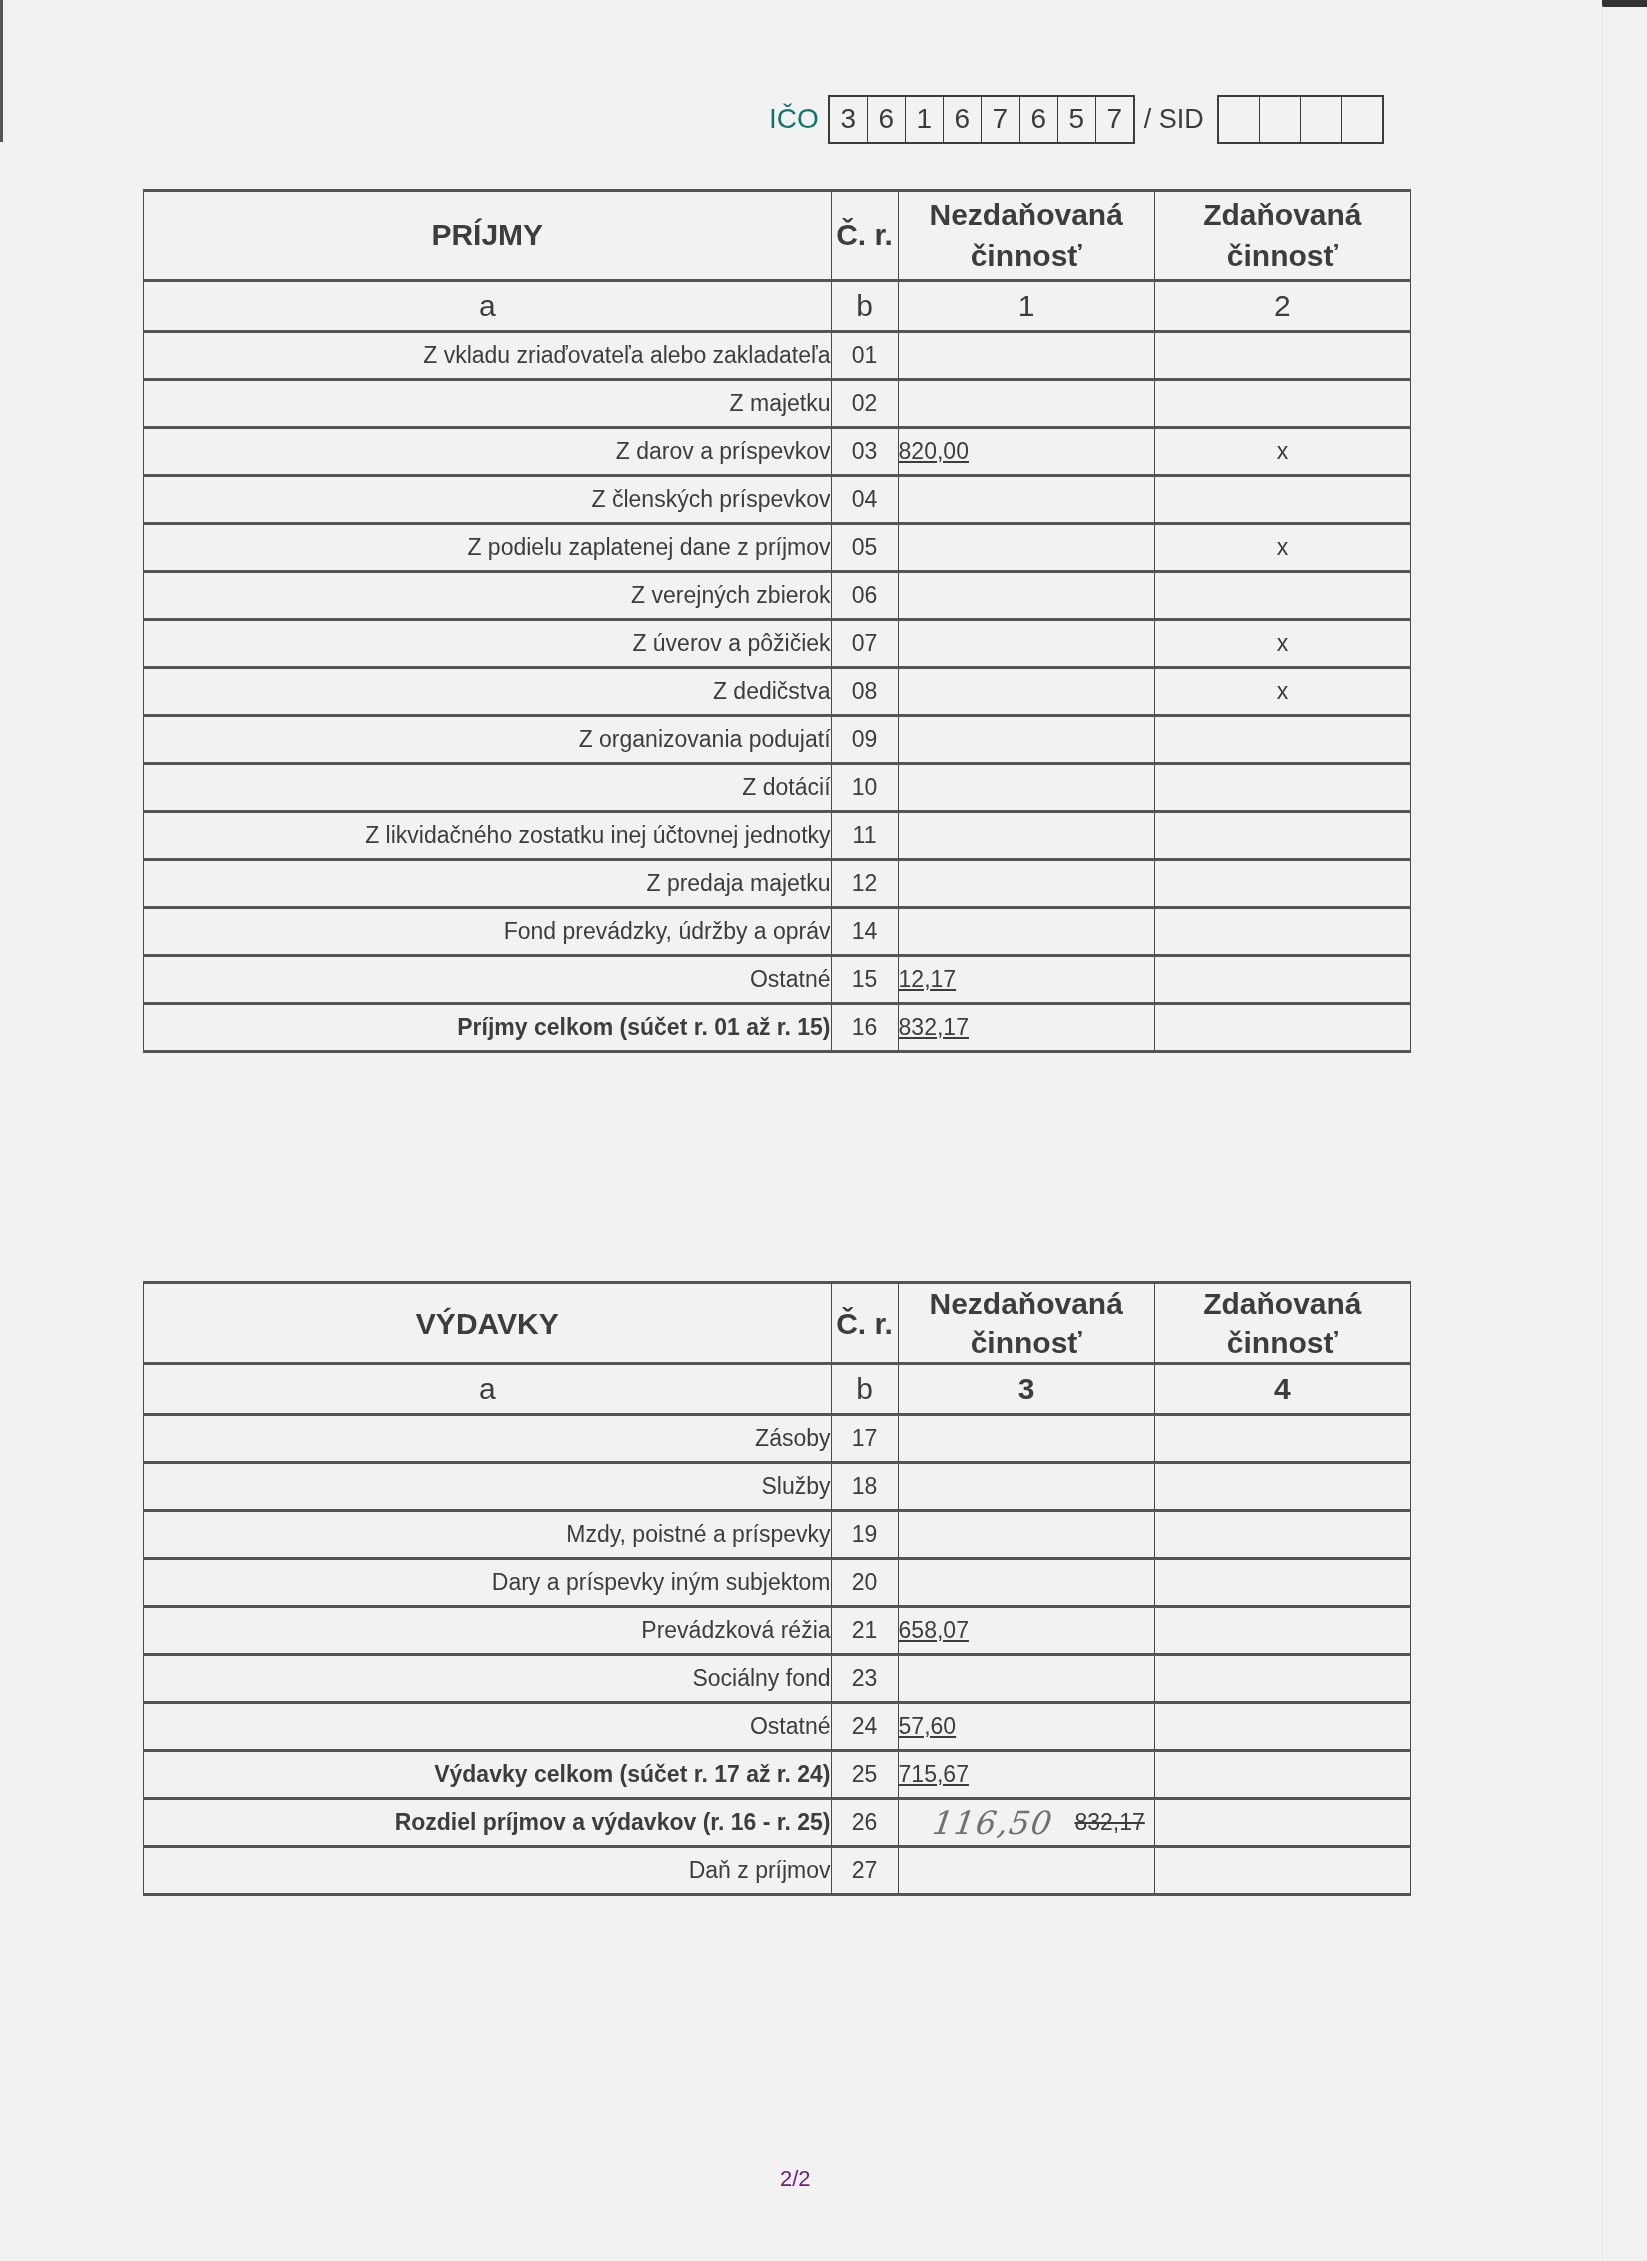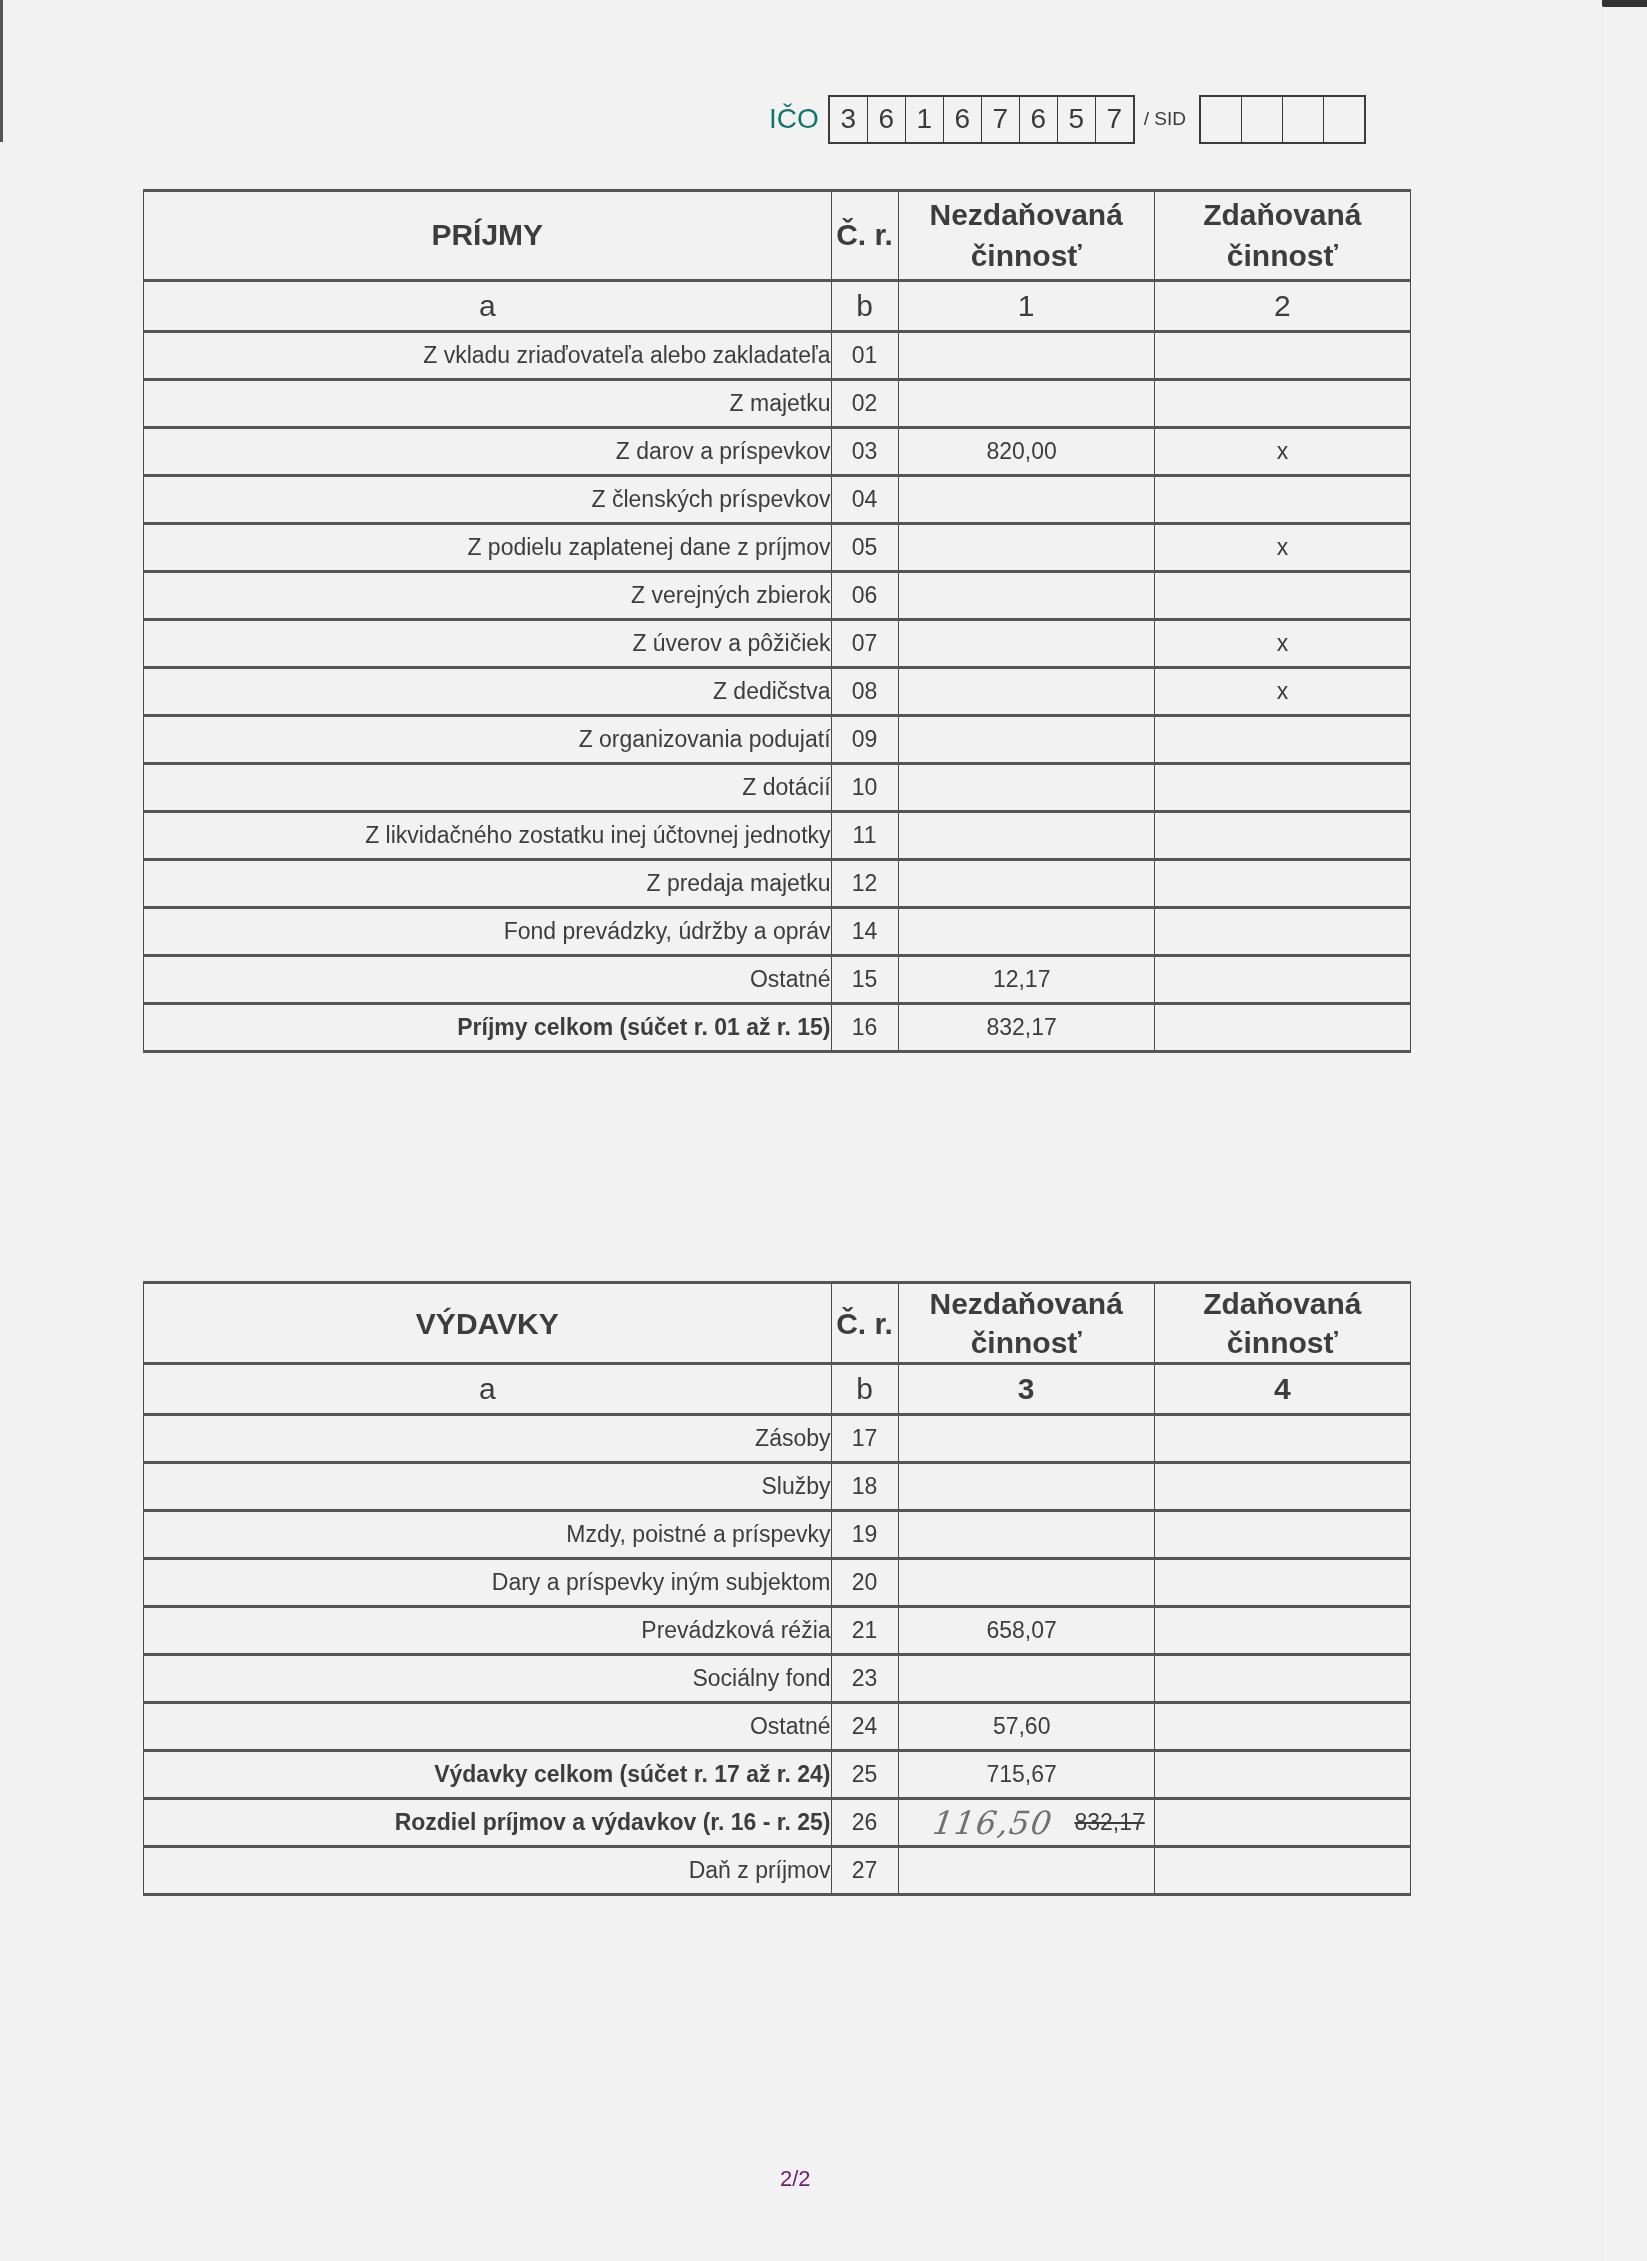--- a/index.html
+++ b/index.html
@@ -12,21 +12,21 @@
   .edge-left { position: absolute; left: 0; top: 0; width: 3.2px; height: 142px; background: #555; }
   .edge-corner { position: absolute; left: 1602px; top: 0; width: 45px; height: 6.5px; background: #333; border-bottom-left-radius: 2.6px; }
   .edge-line { position: absolute; left: 1602px; top: 0; width: 0.6px; height: 2261px; background: #e6e6e6; }
 
   
   .ico-row { position: absolute; left: 769px; top: 94px; height: 50px; display: flex; align-items: center; }
   .ico-label { font-size: 28px; margin-right: 9px; color: #0f766e; }
   .digit-boxes { display: flex; border: 2.6px solid #3c3c3c; border-left-width: 2.6px; height: 45px; }
   .digit-box { width: 37px; height: 45px; border-right: 1.3px solid #3c3c3c; font-size: 28px; display: flex; align-items: center; justify-content: center; color: #3b3b3b; }
   .digit-box:last-child { border-right: none; }
-  .sid-label { font-size: 19px; margin: 0 13px 0 9px; color: #3b3b3b; }
+  .sid-label { font-size: 27px; margin: 0 13px 0 9px; color: #3b3b3b; }
   .sid-boxes { display: flex; border: 2.6px solid #3c3c3c; height: 45px; }
   .sid-box { width: 40px; height: 45px; border-right: 1.3px solid #3c3c3c; }
   .sid-box:last-child { border-right: none; }
 
   
   table.form {
     position: absolute; left: 143px; width: 1268px;
     border-collapse: collapse; table-layout: fixed;
   }
   table.form td, table.form th {
@@ -34,21 +34,21 @@
     border-top: 3.2px solid #555; border-bottom: 3.2px solid #555;
     padding: 0; height: 45px; font-size: 23px; color: #3d3d3d;
   }
   table.form th { font-weight: bold; text-align: center; font-size: 30px; }
   table.form .c-a { width: 687px; }
   table.form .c-b { width: 67px; }
   table.form .c-1 { width: 256px; }
   table.form .c-2 { width: 256px; }
   .cell-label { padding-left: 5.2px !important; text-align: right; }
   .cell-code { text-align: center; margin-left: 20px; }
-  .cell-num { text-align: center; padding-right: 9px !important; }
+  .cell-num { text-align: left; padding-right: 9px !important; text-decoration: underline; }
   .cell-x { text-align: center; }
   .bold { font-weight: bold; margin-left: 28px; }
   tr.head th { height: 87px; line-height: 1.35; }
   tr.sub th { height: 48px; }
   table.form tr:first-child th, table.form tr:first-child td { border-top: 3.2px solid #555; }
 
   #prijmy { top: 189px; }
   #vydavky { top: 1281px; }
   #vydavky tr.head th { height: 61px; line-height: 1.3; }
 

